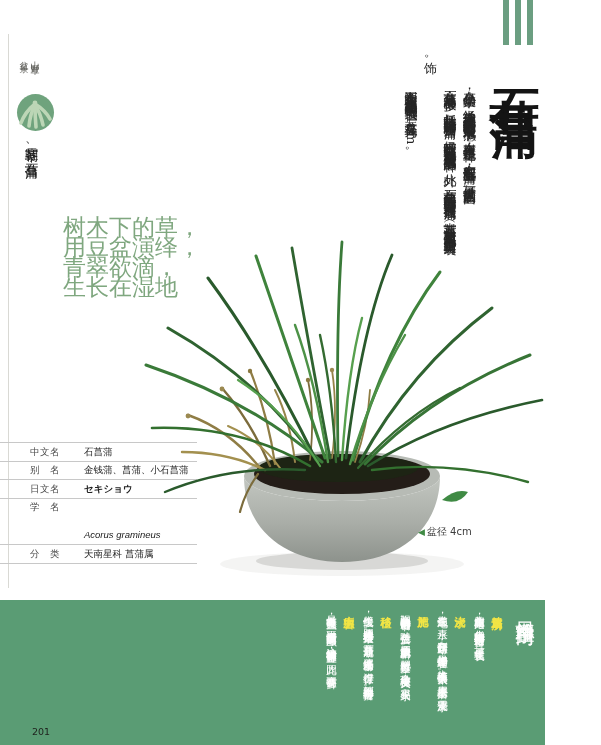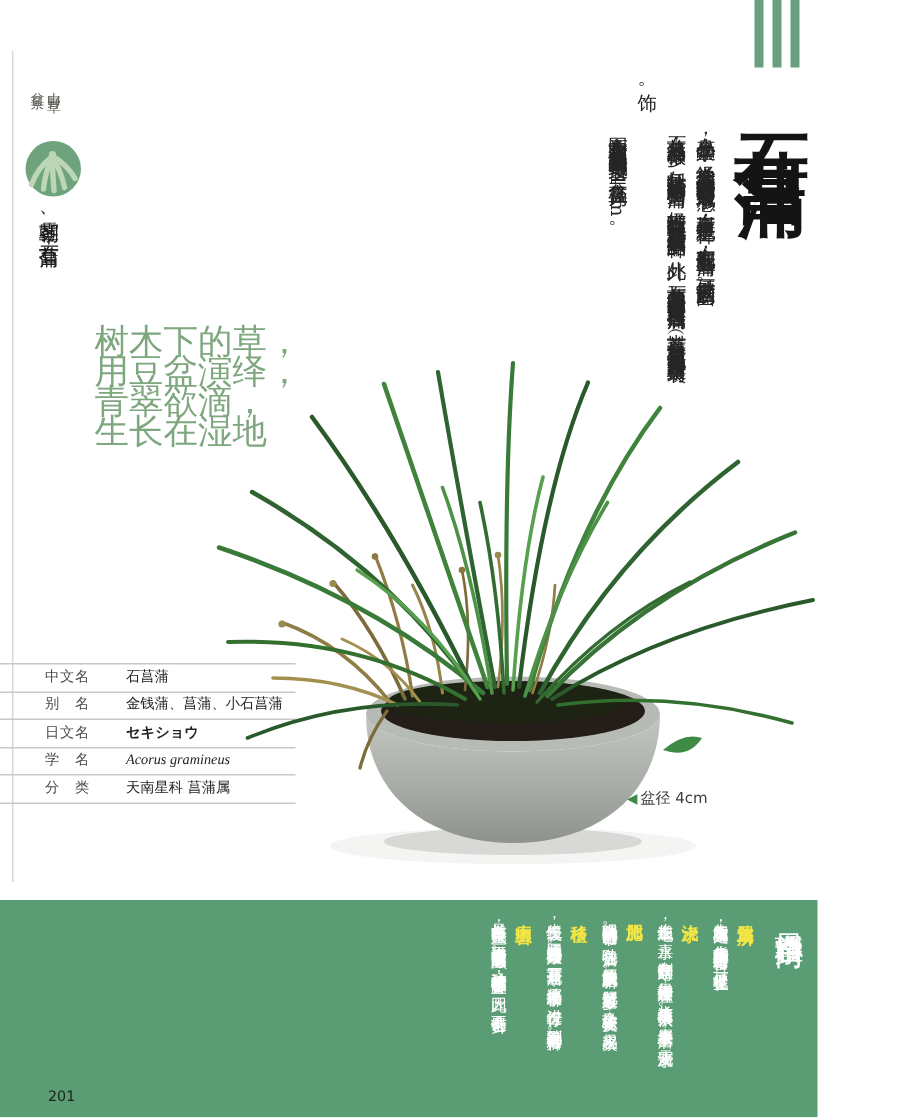--- a/index.html
+++ b/index.html
@@ -32,21 +32,21 @@
   
   .slogan{position:absolute;left:63px;top:218px;font-size:23px;line-height:20px;color:#7fa77f;
           font-family:Liberation Serif, serif;}
 
   
   .spec-table{position:absolute;left:0;top:442px;width:197px;border-bottom:1px solid #c8c8c8;}
   .spec-row{display:flex;border-top:1px solid #c8c8c8;padding:2.5px 0;font-size:9.5px;line-height:12.5px;}
   .spec-label{flex:0 0 54px;margin-left:30px;color:#4a4a4a;letter-spacing:0.5px;}
   .spec-value{width:108px;color:#222;}
   .spec-value.jp{font-weight:700;}
-  .spec-value.latin{font-style:italic;font-family:Liberation Serif, serif;}
+  .spec-value.latin{font-style:italic;font-family:Liberation Sans, sans-serif;margin-top:28px;}
 
   
   .photo{position:absolute;left:110px;top:230px;width:440px;height:360px;}
   .caption{position:absolute;left:418px;top:525px;font-size:10px;color:#3c3c3c;}
   .caption-arrow{color:#3f8a44;font-size:9px;margin-right:2px;}
 
   
   .tips{position:absolute;left:0;top:600px;width:545px;height:145px;background:#5a9c74;}
   .tips-inner{position:absolute;top:7px;right:6px;height:133px;writing-mode:vertical-rl;}
   .tips-title{height:139px;font-size:19px;letter-spacing:0.5px;color:#ffffff;margin-left:10px;

